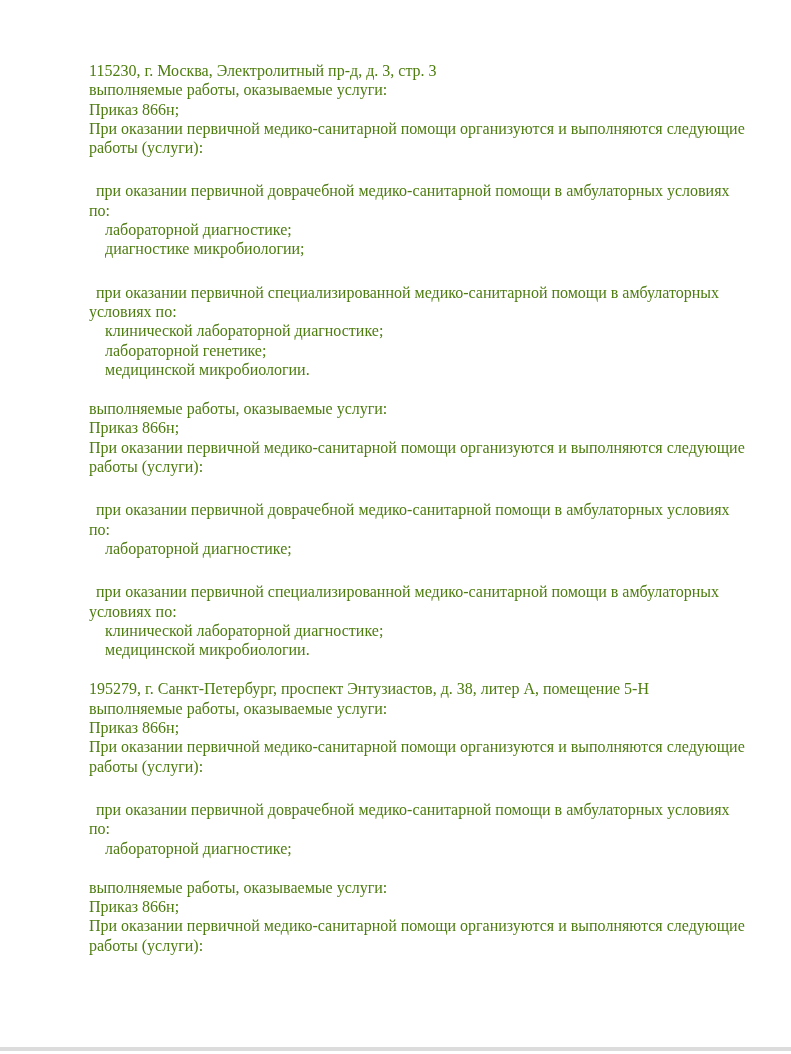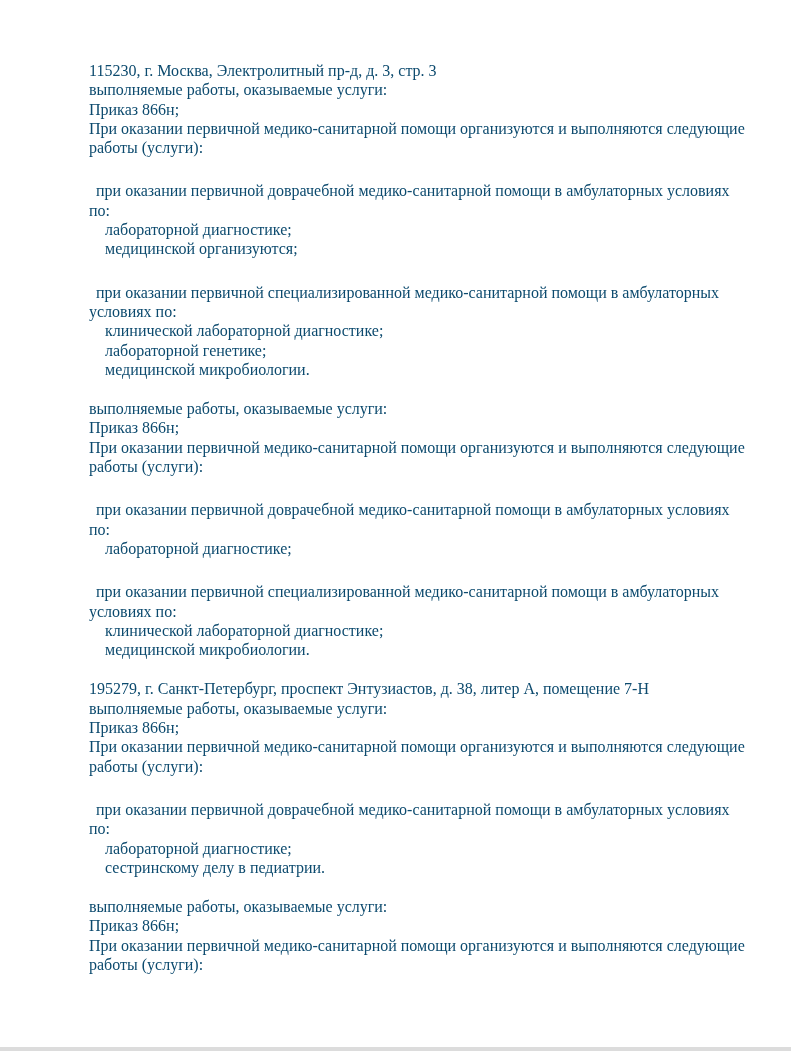--- a/index.html
+++ b/index.html
@@ -31,60 +31,59 @@
     top: 1047px;
     width: 791px;
     height: 4px;
     background: #dcdcdc;
   }
 </style>
 </head>
 <body>
 
 <div class="page" style="background: rgb(255, 255, 255);">
-  <div class="content" id="doc-content" style="color: #0c4a6e;">
+  <div class="content" id="doc-content" style="color: #4d7c0f;">
       <section class="block">
         <div class="line ind0">115230, г. Москва, Электролитный пр-д, д. 3, стр. 3</div>
         <div class="line ind0">выполняемые работы, оказываемые услуги:</div>
         <div class="line ind0">Приказ 866н;</div>
         <div class="line ind0">При оказании первичной медико-санитарной помощи организуются и выполняются следующие</div>
         <div class="line ind0">работы (услуги):</div>
         <div class="line ind1">при оказании первичной доврачебной медико-санитарной помощи в амбулаторных условиях</div>
         <div class="line ind0">по:</div>
         <div class="line ind2">лабораторной диагностике;</div>
-        <div class="line ind2">медицинской организуются;</div>
+        <div class="line ind2">диагностике микробиологии;</div>
         <div class="line ind1">при оказании первичной специализированной медико-санитарной помощи в амбулаторных</div>
         <div class="line ind0">условиях по:</div>
         <div class="line ind2">клинической лабораторной диагностике;</div>
         <div class="line ind2">лабораторной генетике;</div>
         <div class="line ind2">медицинской микробиологии.</div>
       </section>
       <section class="block">
         <div class="line ind0">выполняемые работы, оказываемые услуги:</div>
         <div class="line ind0">Приказ 866н;</div>
         <div class="line ind0">При оказании первичной медико-санитарной помощи организуются и выполняются следующие</div>
         <div class="line ind0">работы (услуги):</div>
         <div class="line ind1">при оказании первичной доврачебной медико-санитарной помощи в амбулаторных условиях</div>
         <div class="line ind0">по:</div>
         <div class="line ind2">лабораторной диагностике;</div>
         <div class="line ind1">при оказании первичной специализированной медико-санитарной помощи в амбулаторных</div>
         <div class="line ind0">условиях по:</div>
         <div class="line ind2">клинической лабораторной диагностике;</div>
         <div class="line ind2">медицинской микробиологии.</div>
       </section>
       <section class="block">
-        <div class="line ind0">195279, г. Санкт-Петербург, проспект Энтузиастов, д. 38, литер А, помещение 7-Н</div>
+        <div class="line ind0">195279, г. Санкт-Петербург, проспект Энтузиастов, д. 38, литер А, помещение 5-Н</div>
         <div class="line ind0">выполняемые работы, оказываемые услуги:</div>
         <div class="line ind0">Приказ 866н;</div>
         <div class="line ind0">При оказании первичной медико-санитарной помощи организуются и выполняются следующие</div>
         <div class="line ind0">работы (услуги):</div>
         <div class="line ind1">при оказании первичной доврачебной медико-санитарной помощи в амбулаторных условиях</div>
         <div class="line ind0">по:</div>
         <div class="line ind2">лабораторной диагностике;</div>
-        <div class="line ind2">сестринскому делу в педиатрии.</div>
       </section>
       <section class="block">
         <div class="line ind0">выполняемые работы, оказываемые услуги:</div>
         <div class="line ind0">Приказ 866н;</div>
         <div class="line ind0">При оказании первичной медико-санитарной помощи организуются и выполняются следующие</div>
         <div class="line ind0">работы (услуги):</div>
       </section>
     </div>
   <div class="footer-bar" style="background: rgb(220, 220, 220);"></div>
 </div>

